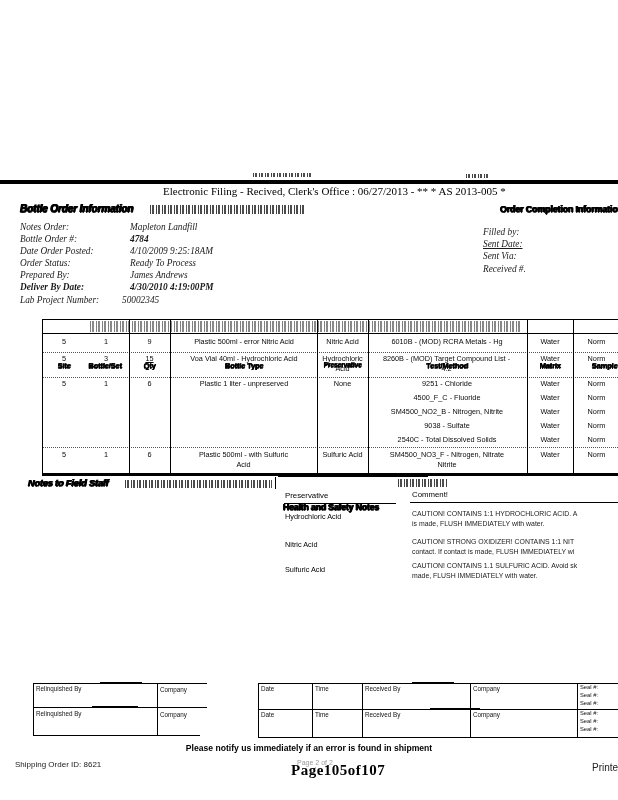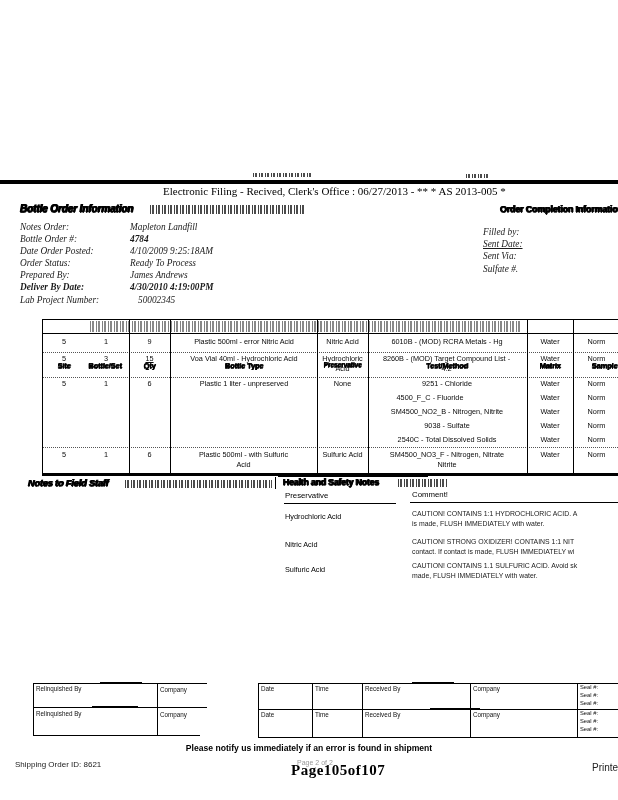--- a/index.html
+++ b/index.html
@@ -47,27 +47,27 @@
   <div class="infolbl b" style="left:130px;top:234px;">4784</div>
   <div class="infolbl" style="left:20px;top:246px;">Date Order Posted:</div>
   <div class="infolbl" style="left:130px;top:246px;">4/10/2009   9:25:18AM</div>
   <div class="infolbl" style="left:20px;top:258px;">Order Status:</div>
   <div class="infolbl" style="left:130px;top:258px;">Ready To Process</div>
   <div class="infolbl" style="left:20px;top:270px;">Prepared By:</div>
   <div class="infolbl" style="left:130px;top:270px;">James Andrews</div>
   <div class="infolbl b" style="left:20px;top:282px;">Deliver By Date:</div>
   <div class="infolbl b" style="left:130px;top:282px;">4/30/2010   4:19:00PM</div>
   <div class="infolbl" style="left:20px;top:295px;">Lab Project Number:</div>
-  <div class="infolbl" style="left:138px;top:295px;">50002345</div>
+  <div class="infolbl" style="left:122px;top:295px;">50002345</div>
 
   <div class="txt smear" style="left:500px;top:204px;font-size:9px;">Order Completion Information</div>
   <div class="infolbl" style="left:483px;top:227px;">Filled by:</div>
   <div class="infolbl" style="left:483px;top:239px;text-decoration:underline;">Sent Date:</div>
   <div class="infolbl" style="left:483px;top:251px;">Sent Via:</div>
-  <div class="infolbl" style="left:483px;top:264px;">Sulfate #.</div>
+  <div class="infolbl" style="left:483px;top:264px;">Received #.</div>
 
   <div>
 
     <div class="hl" style="left:42px;top:319px;width:576px;"></div>
     <div class="hl" style="left:42px;top:333px;width:576px;"></div>
     <div class="dotl" style="left:42px;top:352px;width:576px;"></div>
     <div class="dotl" style="left:42px;top:377px;width:576px;"></div>
     <div class="dotl" style="left:42px;top:447px;width:576px;"></div>
     <div class="patch" style="left:42px;top:473px;width:576px;height:3px;"></div>
     <div class="vl" style="left:42px;top:319px;height:157px;"></div>
@@ -107,21 +107,21 @@
     <div class="cell" style="left:575px;top:354px;width:43px;">Norm</div>
 
     <div class="cell" style="left:44px;top:379px;width:40px;">5</div>
     <div class="cell" style="left:86px;top:379px;width:40px;">1</div>
     <div class="cell" style="left:131px;top:379px;width:37px;">6</div>
     <div class="cell" style="left:173px;top:379px;width:142px;">Plastic 1 liter - unpreserved</div>
     <div class="cell" style="left:319px;top:379px;width:47px;">None</div>
     <div class="cell" style="left:369px;top:379px;width:156px;">9251 - Chloride</div>
     <div class="cell" style="left:528px;top:379px;width:44px;">Water</div>
     <div class="cell" style="left:575px;top:379px;width:43px;">Norm</div>
-    <div class="cell" style="left:352px;top:393px;width:156px;">4500_F_C - Fluoride</div>
+    <div class="cell" style="left:369px;top:393px;width:156px;">4500_F_C - Fluoride</div>
     <div class="cell" style="left:528px;top:393px;width:44px;">Water</div>
     <div class="cell" style="left:575px;top:393px;width:43px;">Norm</div>
     <div class="cell" style="left:369px;top:407px;width:156px;">SM4500_NO2_B - Nitrogen, Nitrite</div>
     <div class="cell" style="left:528px;top:407px;width:44px;">Water</div>
     <div class="cell" style="left:575px;top:407px;width:43px;">Norm</div>
     <div class="cell" style="left:369px;top:421px;width:156px;">9038 - Sulfate</div>
     <div class="cell" style="left:528px;top:421px;width:44px;">Water</div>
     <div class="cell" style="left:575px;top:421px;width:43px;">Norm</div>
     <div class="cell" style="left:369px;top:435px;width:156px;">2540C - Total Dissolved Solids</div>
     <div class="cell" style="left:528px;top:435px;width:44px;">Water</div>
@@ -134,21 +134,21 @@
     <div class="cell" style="left:319px;top:450px;width:47px;">Sulfuric Acid</div>
     <div class="cell wrap" style="left:387px;top:450px;width:120px;">SM4500_NO3_F - Nitrogen, Nitrate Nitrite</div>
     <div class="cell" style="left:528px;top:450px;width:44px;">Water</div>
     <div class="cell" style="left:575px;top:450px;width:43px;">Norm</div>
   </div>
 
   <div class="txt it smear" style="left:28px;top:478px;font-size:9.3px;">Notes to Field Staff</div>
   <div class="noise" style="left:125px;top:480px;width:147px;height:8px;"></div>
   <div class="vl" style="left:275px;top:477px;height:12px;"></div>
   <div class="hl" style="left:278px;top:476px;width:150px;"></div>
-  <div class="txt smear" style="left:283px;top:477px;font-size:8.8px;">Health and Safety Notes</div>
+  <div class="txt smear" style="left:283px;top:502px;font-size:8.8px;">Health and Safety Notes</div>
   <div class="noise" style="left:398px;top:479px;width:50px;height:8px;"></div>
 
   <div class="txt" style="left:285px;top:491px;font-size:7.8px;">Preservative</div>
   <div class="hl" style="left:284px;top:503px;width:112px;"></div>
   <div class="txt" style="left:412px;top:490px;font-size:7.8px;">Comment!</div>
   <div class="hl" style="left:410px;top:502px;width:208px;"></div>
 
   <div class="txt" style="left:285px;top:512px;font-size:7.3px;">Hydrochloric Acid</div>
   <div class="cmt" style="left:412px;top:509px;">CAUTION! CONTAINS 1:1 HYDROCHLORIC ACID. A</div>
   <div class="cmt" style="left:412px;top:519px;">is made, FLUSH IMMEDIATELY with water.</div>

